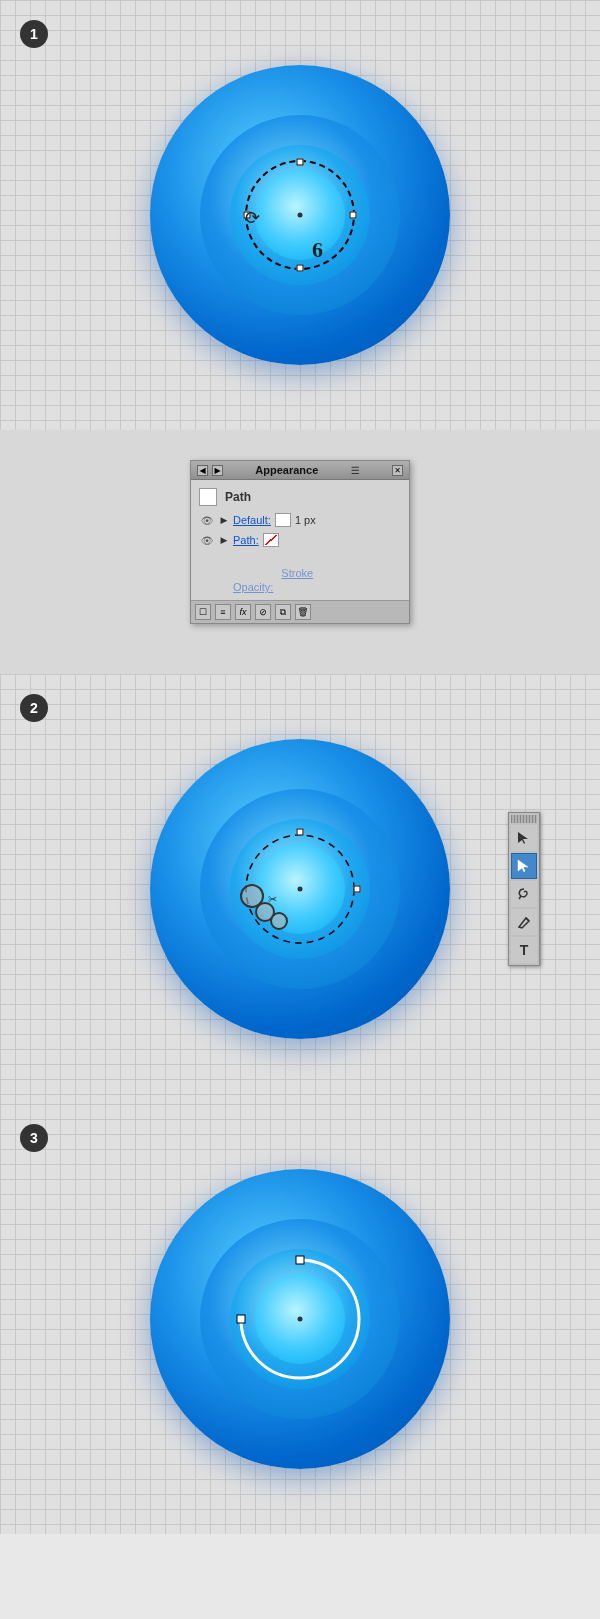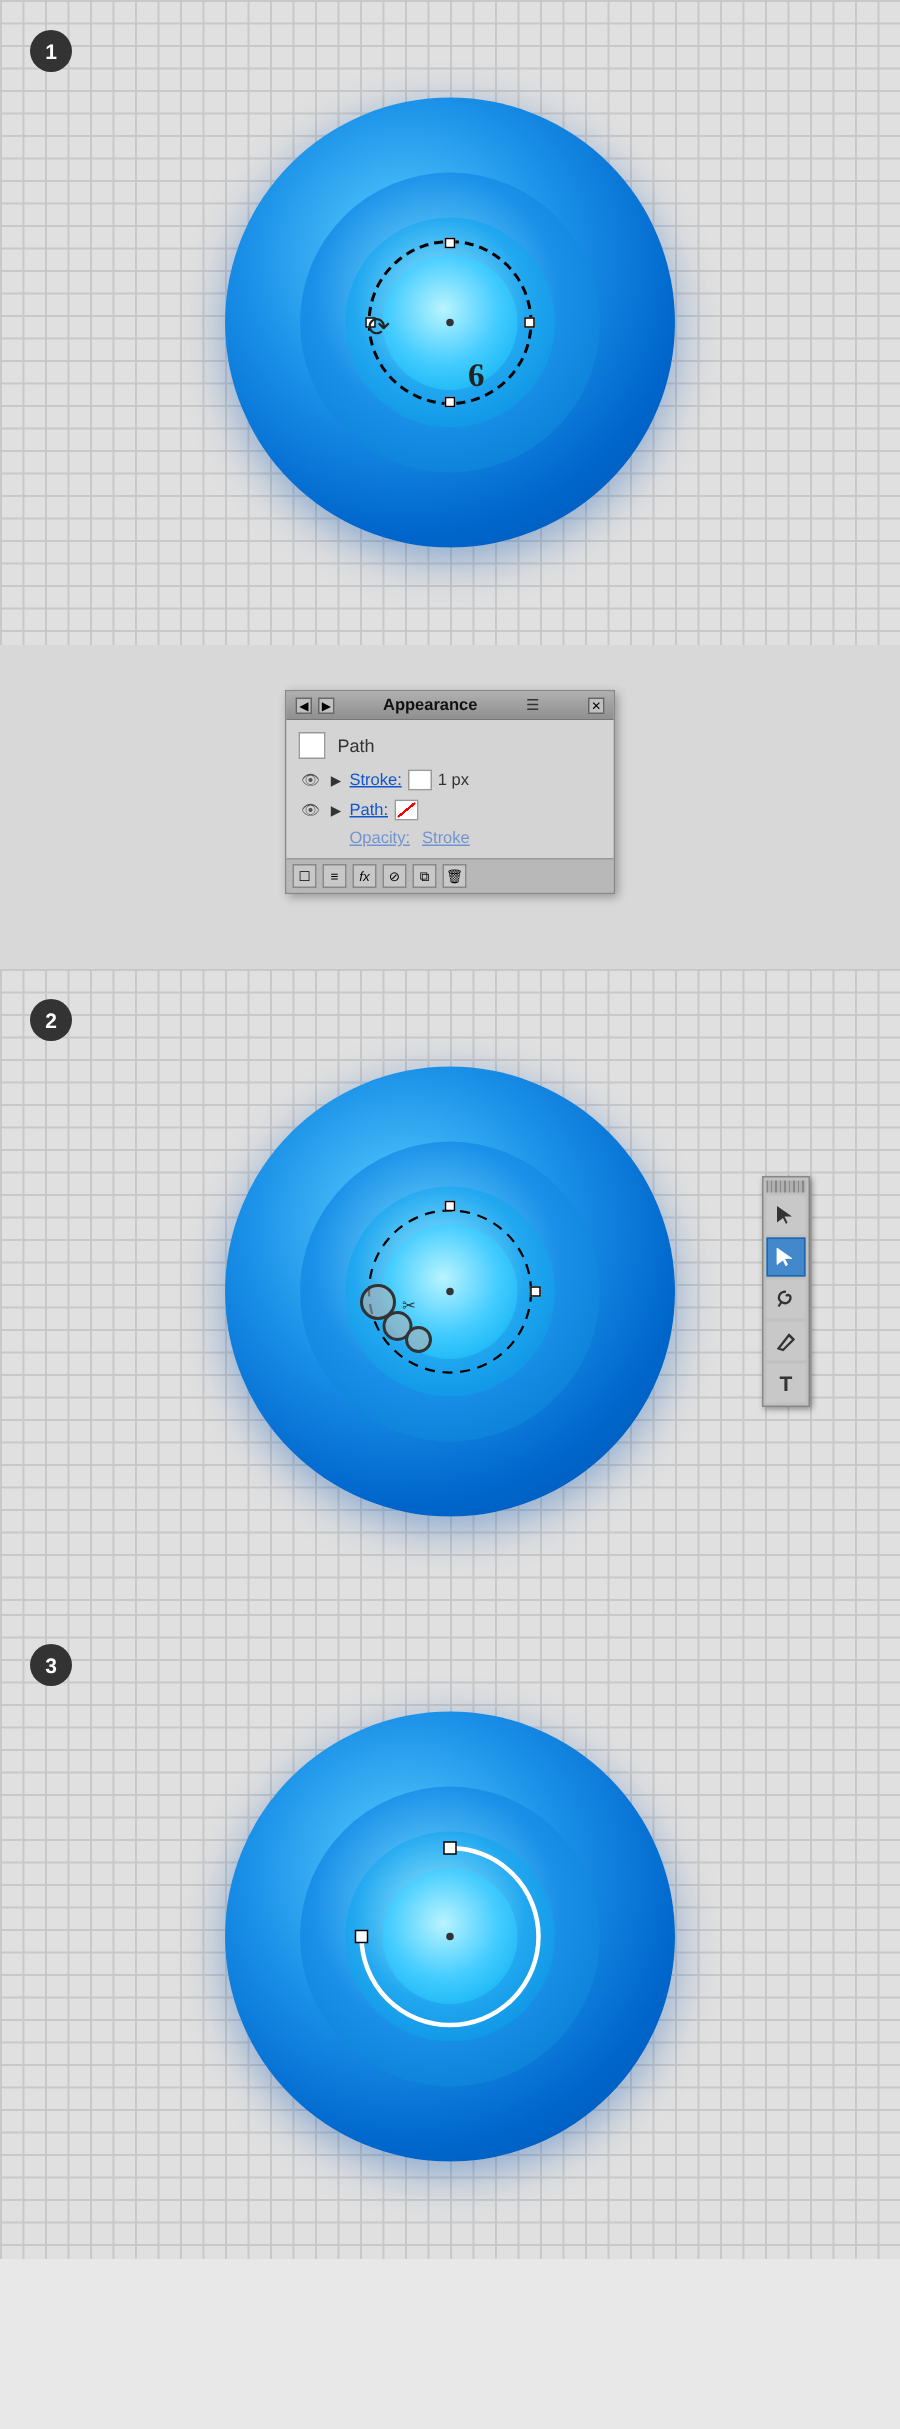--- a/index.html
+++ b/index.html
@@ -181,21 +181,21 @@
 
     .label-swatch {
       width: 18px;
       height: 18px;
       background: white;
       border: 1px solid #999;
     }
 
     .label-text {
       font-size: 12px;
-      font-weight: normal;
+      font-weight: bold;
       color: #333;
     }
 
     .panel-row {
       display: flex;
       align-items: center;
       gap: 4px;
       padding: 3px 2px;
     }
 
@@ -254,20 +254,21 @@
     .row-value {
       font-size: 11px;
       color: #333;
     }
 
     .opacity-label {
       font-size: 11px;
       color: #1155cc;
       text-decoration: underline;
       cursor: pointer;
+      margin-top: 28px;
     }
     .opacity-value {
       font-size: 11px;
       color: #1155cc;
       text-decoration: underline;
       cursor: pointer;
     }
 
     .panel-footer {
       background: #b8b8b8;
@@ -392,21 +393,21 @@
       <div class="panel-body">
 
         <div class="panel-object-label">
           <div class="label-swatch"></div>
           <span class="label-text">Path</span>
         </div>
 
         <div class="panel-row">
           <div class="eye-icon">👁</div>
           <div class="expand-arrow">▶</div>
-          <span class="row-label">Stroke:</span>
+          <span class="row-label">Default:</span>
           <div class="row-swatch-white"></div>
           <span class="row-value">1 px</span>
         </div>
 
         <div class="panel-row">
           <div class="eye-icon">👁</div>
           <div class="expand-arrow">▶</div>
           <span class="row-label">Path:</span>
           <div class="row-swatch-red-x"></div>
         </div>

